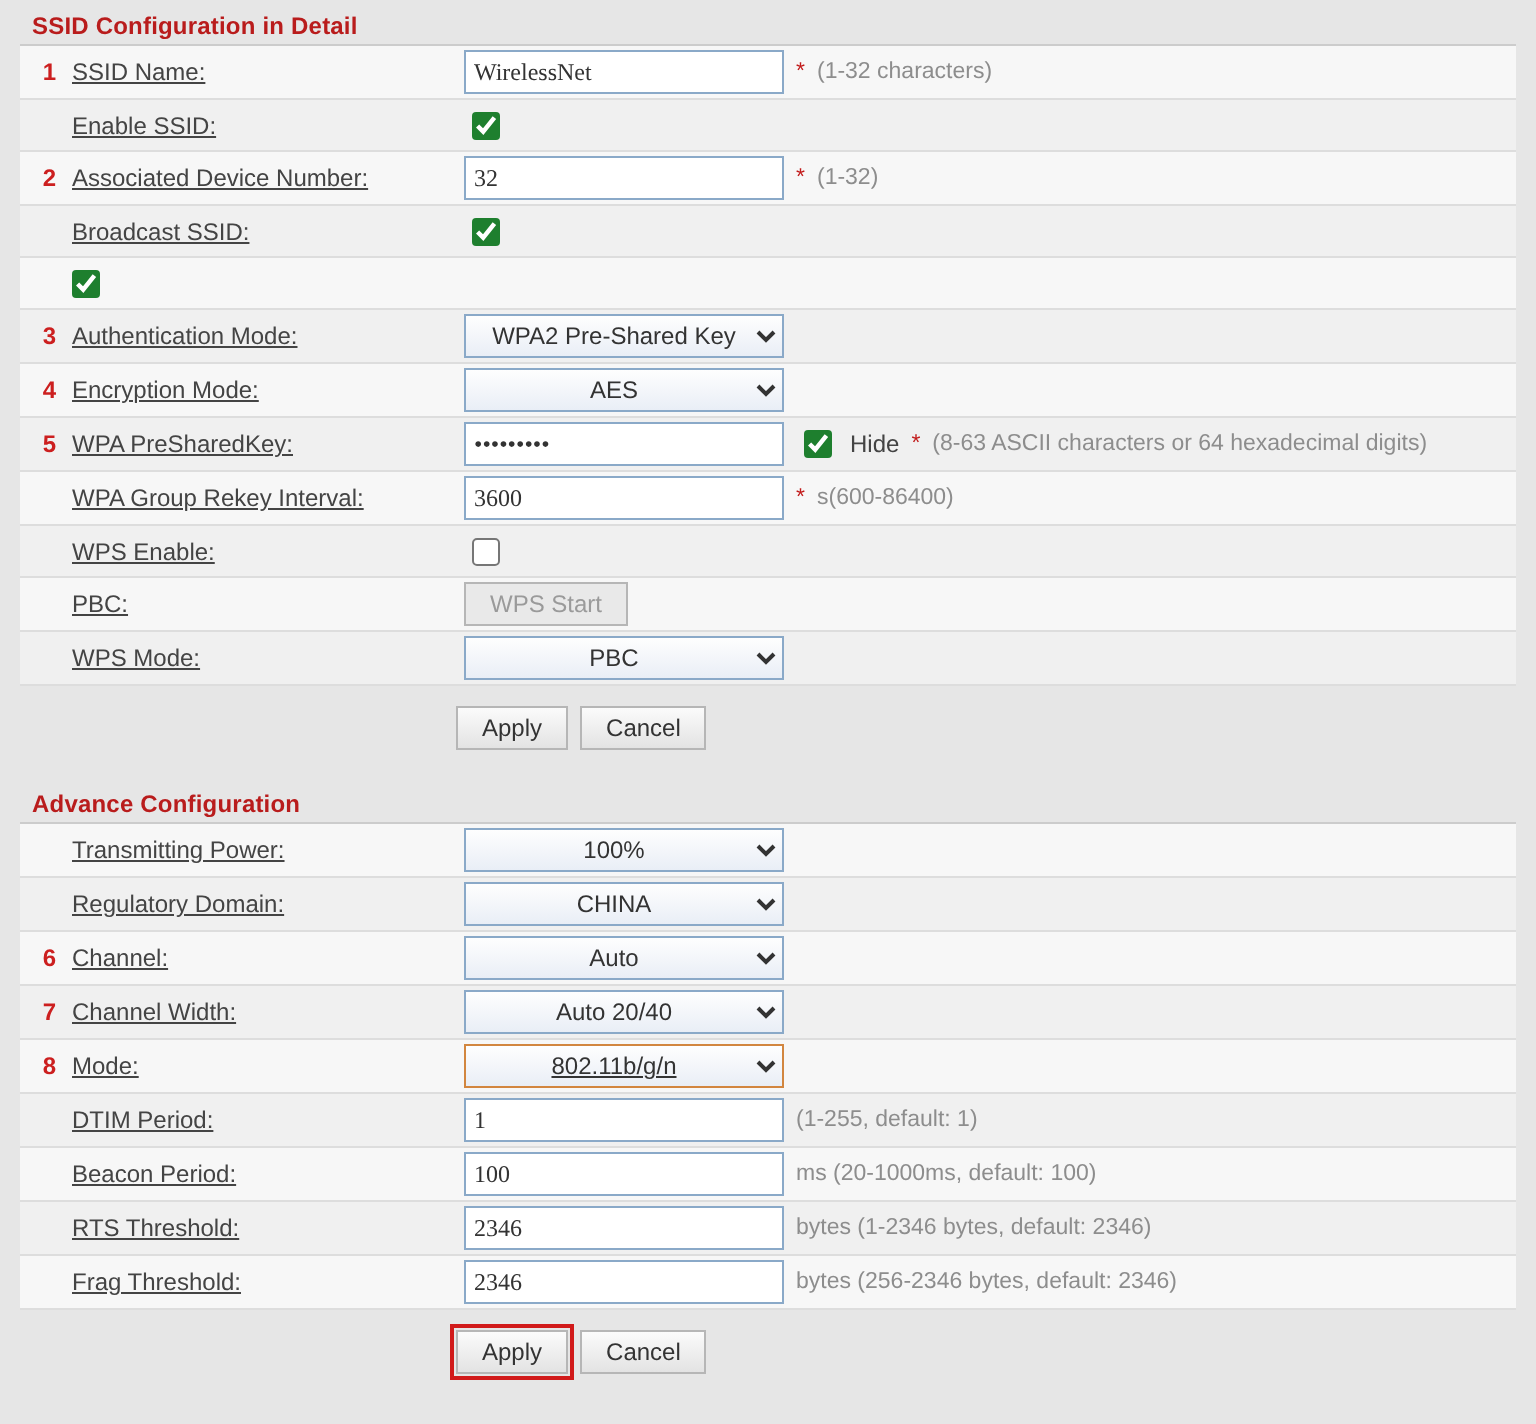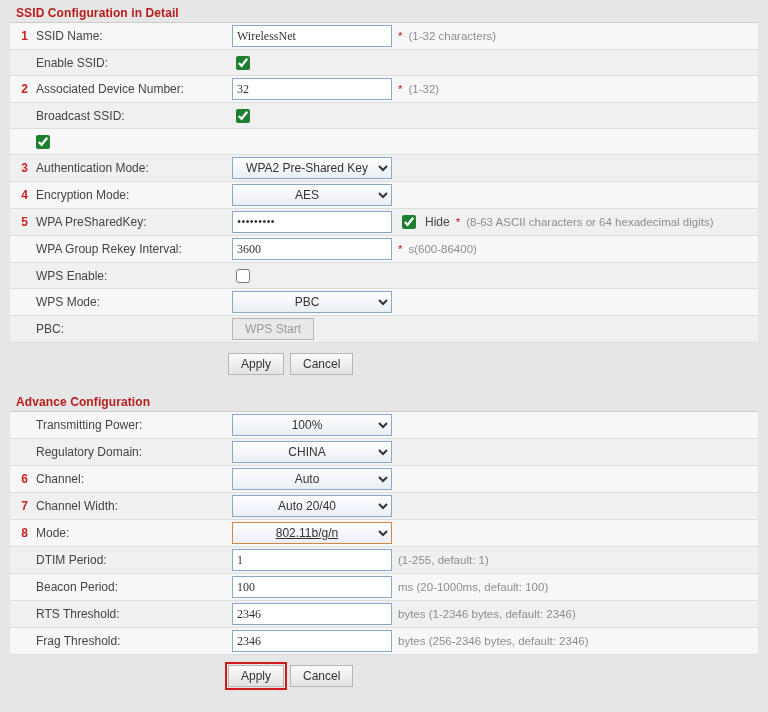--- a/index.html
+++ b/index.html
@@ -5,21 +5,21 @@
   html,body{margin:0;padding:0;font-family:Arial,Helvetica,sans-serif;font-size:12px;color:#444;background:#e6e6e6;}
   .page{width:768px;margin:0;background:#e6e6e6;padding:0 0 20px 0;}
   .sect{margin:2px 10px 6px 10px;}
   .sect-title{font-weight:bold;color:#b91c1c;padding:4px 2px 2px 6px;letter-spacing:.1px;}
   .rows{border-top:1px solid #ccc;}
   .row{display:flex;align-items:center;min-height:25px;background:#f7f7f7;border-bottom:1px solid #ddd;position:relative;}
   .row:nth-child(even){background:#f0f0f0;}
   .actions{display:flex;align-items:center;min-height:34px;padding:4px 0 4px 0;}
   .actions .spacer{width:218px;}            
   .numcol{width:18px;text-align:right;color:#cc1f1f;font-weight:bold;padding-right:4px;}
-  .label{width:196px;padding-left:4px;color:#444;}
+  .label{width:196px;padding-left:4px;color:#444;text-decoration:underline;}
   .ctrl{display:flex;align-items:center;gap:6px;padding:2px 0;}
   input[type=text],input[type=password]{border:1px solid #8aa9c8;background:#fff;height:18px;padding:1px 4px;font-size:12px;color:#333;font-family:Liberation Serif, serif;}
   .w-mid{width:150px;}
   select{border:1px solid #8aa9c8;background:linear-gradient(#fefefe,#e9eef6);height:22px;font-size:12px;color:#333;width:160px;padding-left:2px;text-align:center;}
   .sel-narrow{width:160px;}
   .sel-red{border:1px solid #d2863f;text-decoration:underline;}       
   input[type=checkbox]{accent-color:#1e7f2e;width:14px;height:14px;}
   .hint{color:#8d8d8d;font-size:11.5px;}
   .ast{color:#c21b1b;font-size:11.5px;}
   .btn{border:1px solid #b6b6b6;background:linear-gradient(#fbfbfb,#e3e3e3);padding:3px 12px;font-size:12px;color:#333;cursor:pointer;}
@@ -122,33 +122,33 @@
     <div class="row">
       <div class="numcol"></div>
       <div class="label">WPS Enable:</div>
       <div class="ctrl">
             <input type="checkbox" style="">
           </div>
     </div>
 
     <div class="row">
       <div class="numcol"></div>
+      <div class="label">PBC:</div>
+      <div class="ctrl">
+        <button class="btn" disabled="">WPS Start</button>
+      </div>
+    </div>
+
+    <div class="row">
+      <div class="numcol"></div>
       <div class="label">WPS Mode:</div>
       <div class="ctrl">
         <select class="sel-narrow">
           <option>PBC</option>
         </select>
-      </div>
-    </div>
-
-    <div class="row">
-      <div class="numcol"></div>
-      <div class="label">PBC:</div>
-      <div class="ctrl">
-        <button class="btn" disabled="">WPS Start</button>
       </div>
     </div>
 
   </div>
   <div class="actions">
     <div class="spacer"></div>
     <button class="btn">Apply</button>
     <span style="width:6px;"></span>
     <button class="btn">Cancel</button>
   </div>

